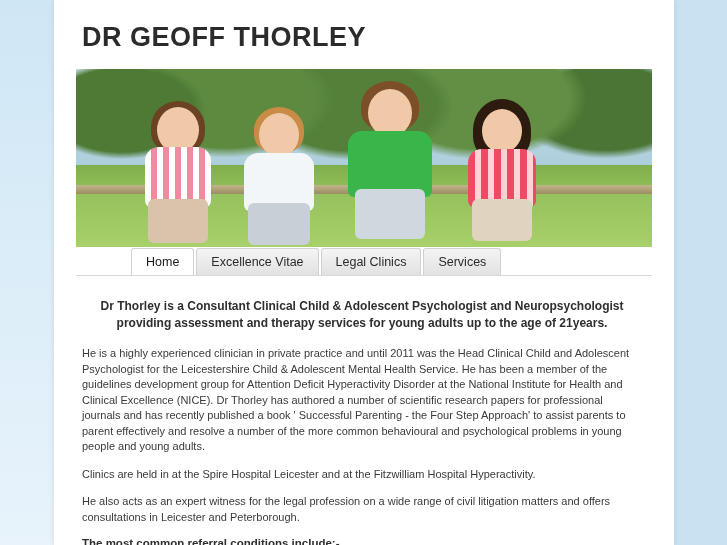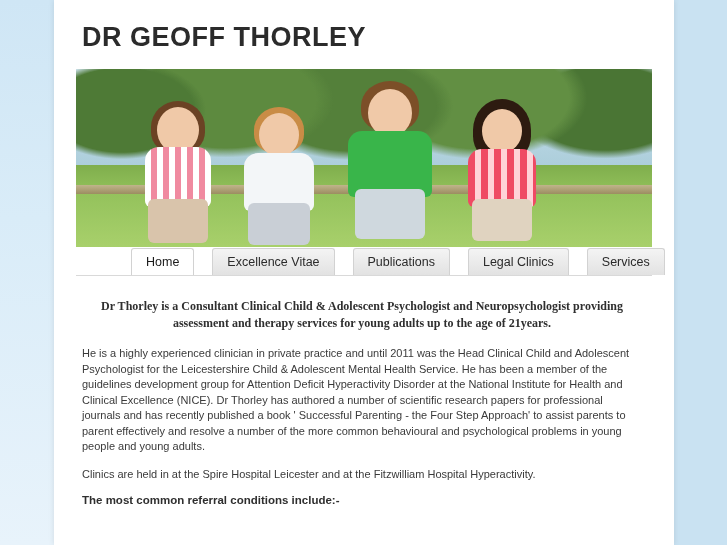--- a/index.html
+++ b/index.html
@@ -130,21 +130,21 @@
   #kid4 .body { width: 68px; height: 58px; top: 52px; background: repeating-linear-gradient(90deg,#ef4a64 0 7px,#ffd2d8 7px 13px); }
   #kid4 .legs { width: 60px; height: 42px; top: 102px; background: #e0d3c0; }
 
   
   .nav {
     position: absolute;
     left: 131px;
     top: 248px;
     display: flex;
     align-items: flex-end;
-    gap: 18px;
+    gap: 2px;
   }
   .nav-item {
     height: 27px;
     line-height: 27px;
     padding: 0 14px;
     font-size: 12.5px;
     color: #2b2b2b;
     background: linear-gradient(to bottom, #f4f4f4 0%, #e2e2e2 100%);
     border: 1px solid #d2d2d2;
     border-bottom: none;
@@ -175,21 +175,20 @@
     color: #333333;
   }
   .lead {
     font-size: 12px;
     font-weight: bold;
     line-height: 17px;
     text-align: center;
     color: #2f2f2f;
     margin: 0 0 14px 0;
     padding: 0 4px;
-    font-family: Liberation Serif, serif;
   }
   .para {
     font-size: 11px;
     line-height: 15.5px;
     color: #3a3a3a;
     margin: 0 0 12px 0;
     text-align: left;
   }
   .subhead {
     font-size: 11.5px;
@@ -234,25 +233,25 @@
       <div class="head"></div>
       <div class="body"></div>
       <div class="legs"></div>
     </div>
   </div>
 
   <div class="nav-underline"></div>
   <nav class="nav">
     <div class="nav-item active">Home</div>
     <div class="nav-item">Excellence Vitae</div>
-    <div class="nav-item">Publications</div>
     <div class="nav-item">Legal Clinics</div>
     <div class="nav-item">Services</div>
   </nav>
 
   <div class="content">
     <p class="lead">Dr Thorley is a Consultant Clinical Child &amp; Adolescent Psychologist and Neuropsychologist providing assessment and therapy services for young adults up to the age of 21years.</p>
     <p class="para">He is a highly experienced clinician in private practice and until 2011 was the Head Clinical Child and Adolescent Psychologist for the Leicestershire Child &amp; Adolescent Mental Health Service. He has been a member of the guidelines development group for Attention Deficit Hyperactivity Disorder at the National Institute for Health and Clinical Excellence (NICE). Dr Thorley has authored a number of scientific research papers for professional journals and has recently published a book ' Successful Parenting - the Four Step Approach' to assist parents to parent effectively and resolve a number of the more common behavioural and psychological problems in young people and young adults.</p>
     <p class="para">Clinics are held in at the Spire Hospital Leicester and at the Fitzwilliam Hospital Hyperactivity.</p>
+    <p class="para">He also acts as an expert witness for the legal profession on a wide range of civil litigation matters and offers consultations in Leicester and Peterborough.</p>
     <p class="subhead">The most common referral conditions include:-</p>
 
   </div>
 </div>
 
 </body></html>

